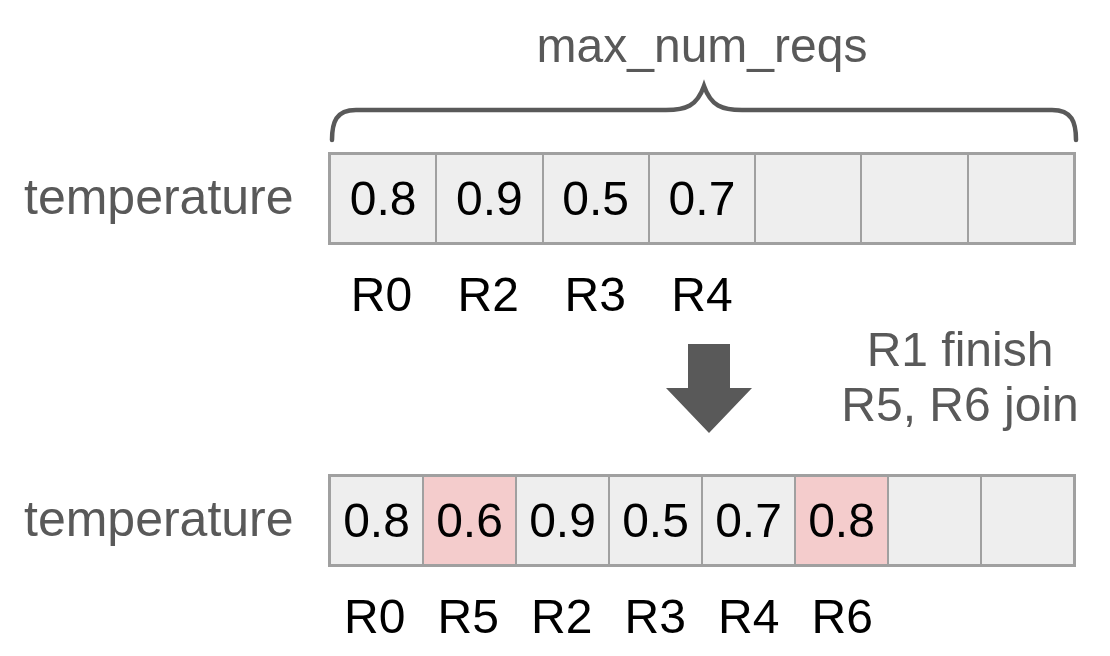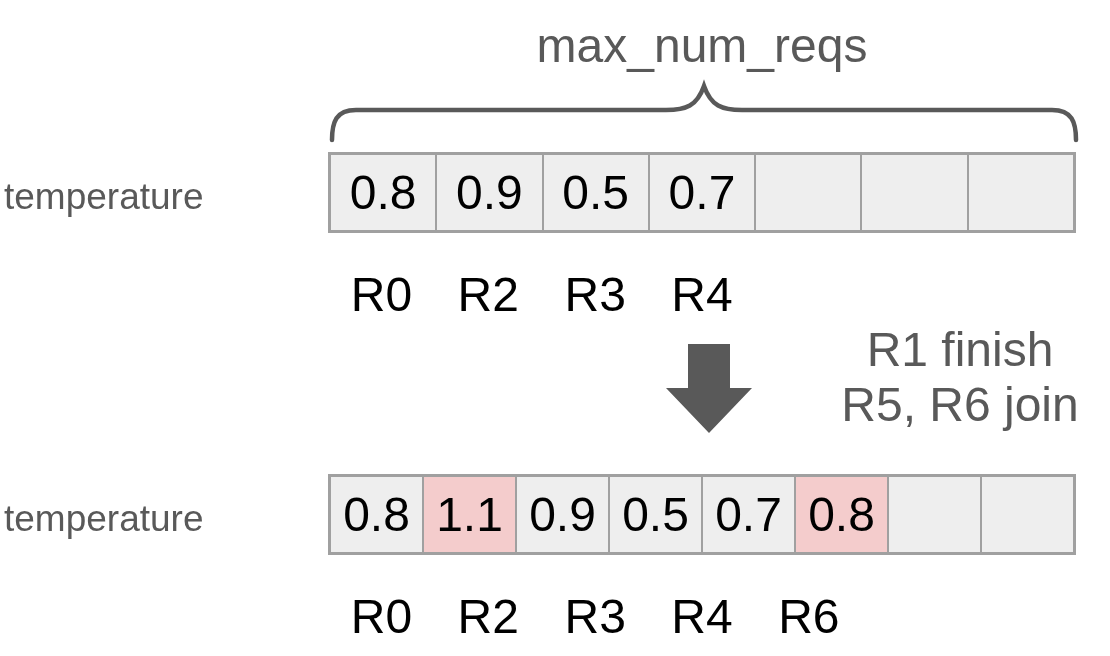--- a/index.html
+++ b/index.html
@@ -39,34 +39,34 @@
     top: 18px;
     width: 748px;
     height: 56px;
     line-height: 56px;
     text-align: center;
     font-size: 48px;
     color: var(--text-gray, #595959);
   }
   .temp-label {
     position: absolute;
-    left: 4px;
+    left: 24px;
     width: 300px;
     height: 89px;
     display: flex;
     align-items: center;
-    font-size: 37px;
+    font-size: 50px;
     color: var(--text-gray, #595959);
     white-space: nowrap;
   }
   .array {
     position: absolute;
     left: 328px;
     width: 748px;
-    height: 81px;
+    height: 93px;
     box-sizing: border-box;
     display: flex;
     border: 3px solid var(--cell-border, #a0a0a0);
   }
   .cell {
     flex: 1 1 0;
     background: var(--cell-bg, #eeeeee);
     border-right: 2px solid var(--cell-border, #a0a0a0);
     display: flex;
     align-items: center;
@@ -163,21 +163,21 @@
     <div class="transition-line">R5, R6 join</div>
   </div>
 
   <div class="temp-label" style="top:474px">temperature</div>
 
   <div class="array" style="top:474px">
     <div class="cell">
         <span class="cell-value">0.8</span>
       </div>
     <div class="cell hl">
-        <span class="cell-value">1.1</span>
+        <span class="cell-value">0.6</span>
       </div>
     <div class="cell">
         <span class="cell-value">0.9</span>
       </div>
     <div class="cell">
         <span class="cell-value">0.5</span>
       </div>
     <div class="cell">
         <span class="cell-value">0.7</span>
       </div>
@@ -187,20 +187,21 @@
     <div class="cell">
         <span class="cell-value"></span>
       </div>
     <div class="cell">
         <span class="cell-value"></span>
       </div>
   </div>
 
   <div class="labels-row" style="top:574px">
     <div class="slot">R0</div>
+    <div class="slot">R5</div>
     <div class="slot">R2</div>
     <div class="slot">R3</div>
     <div class="slot">R4</div>
     <div class="slot">R6</div>
     <div class="slot"></div>
     <div class="slot"></div>
   </div>
 
 </div>
 

